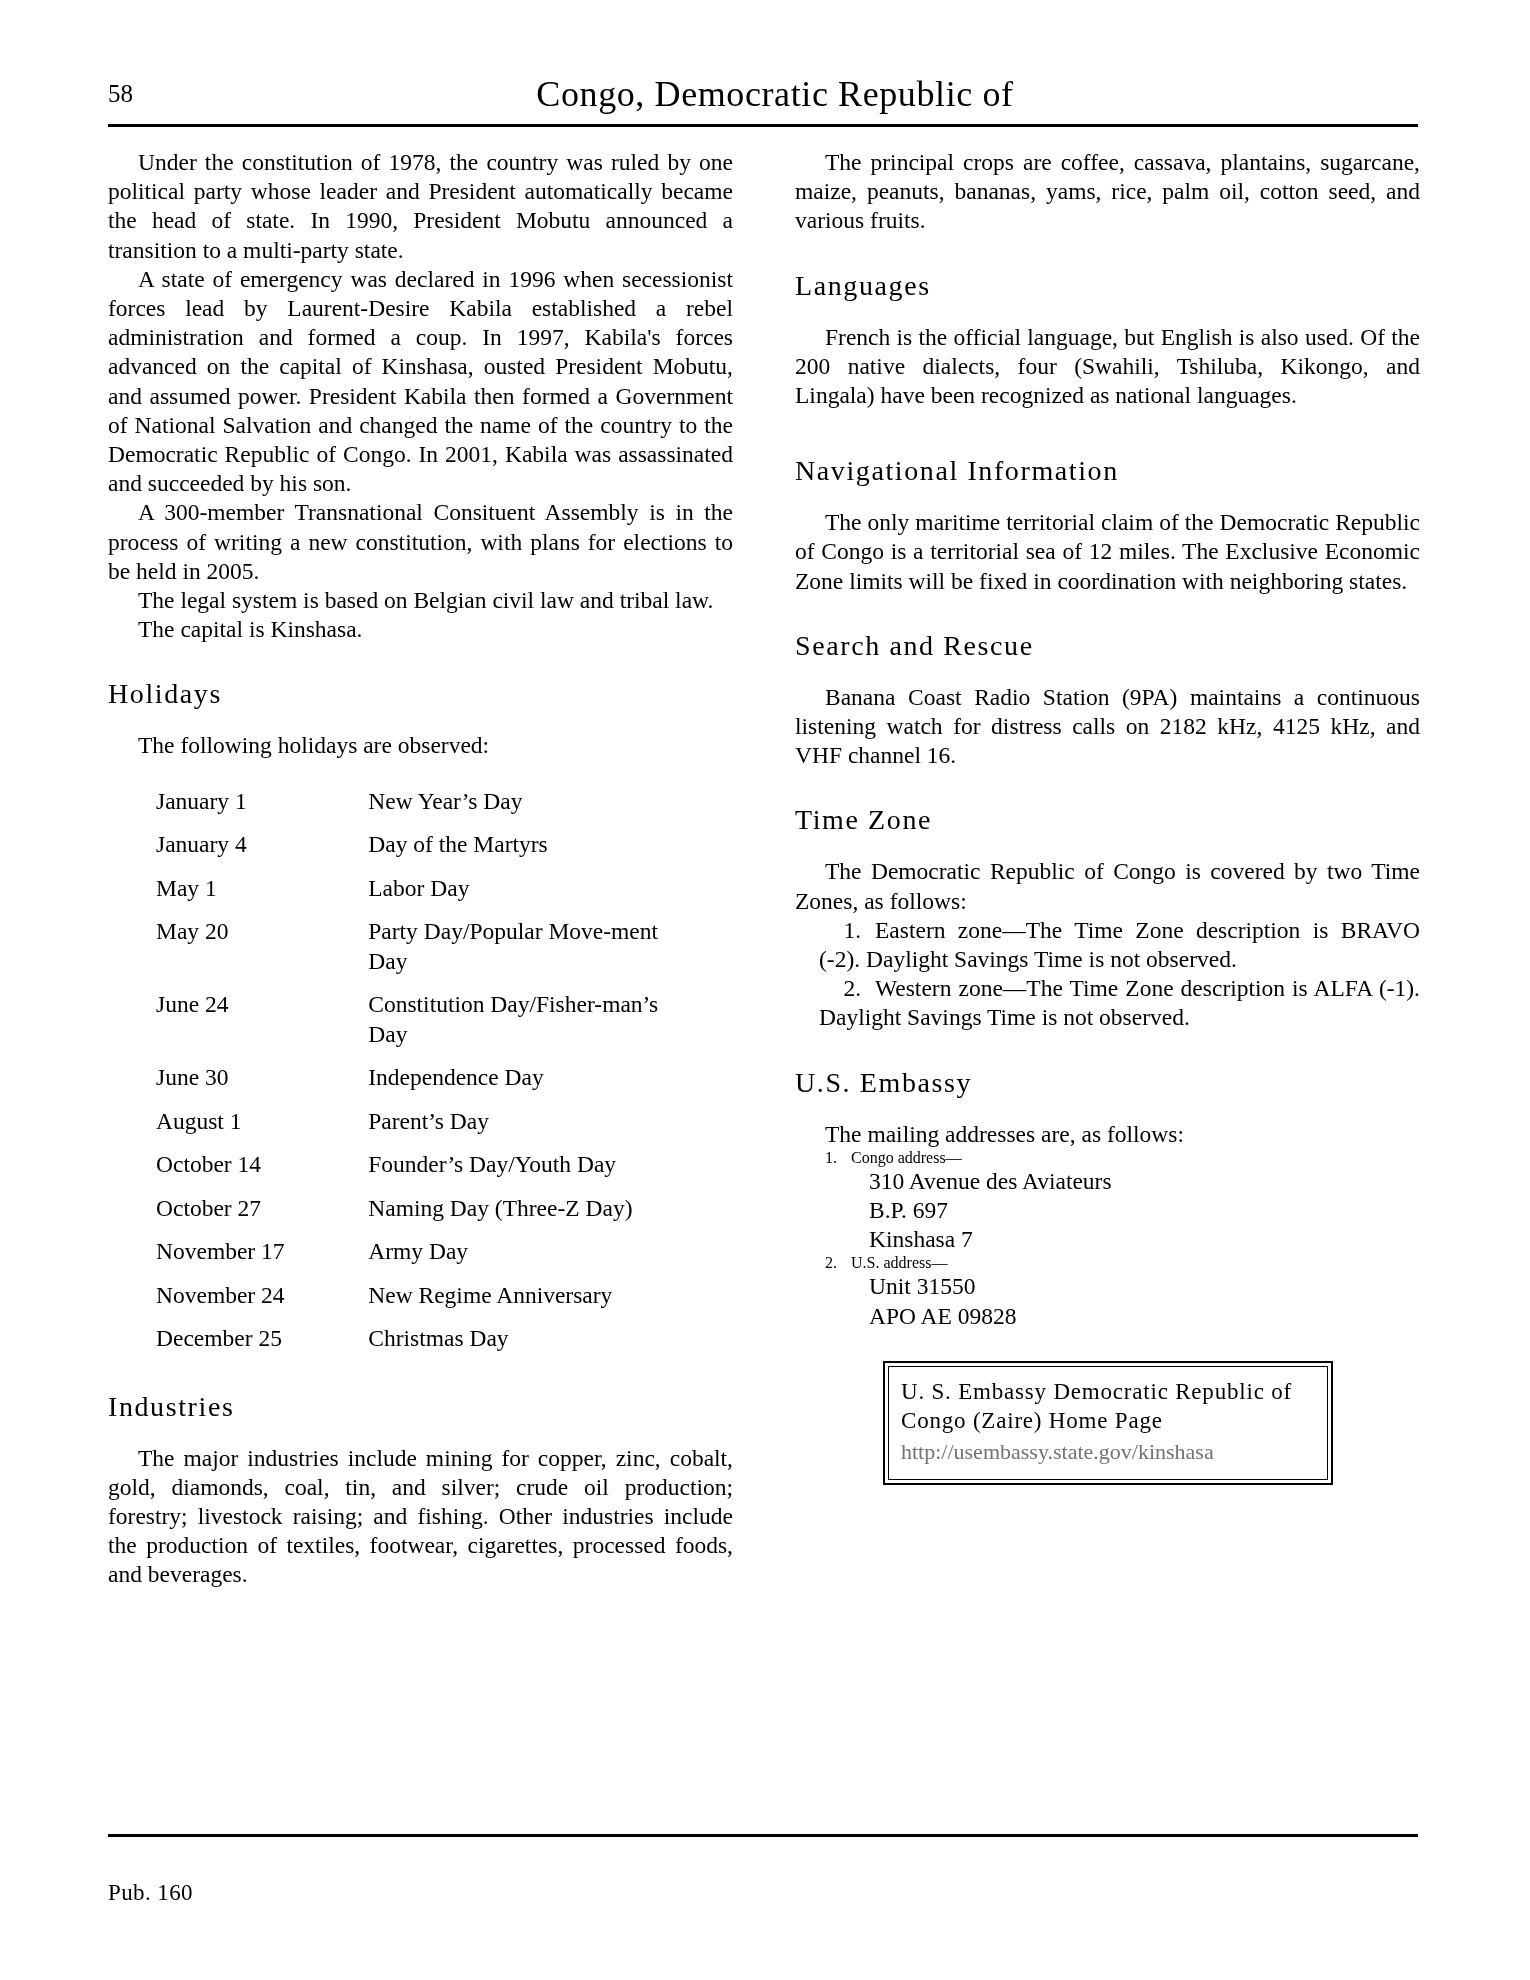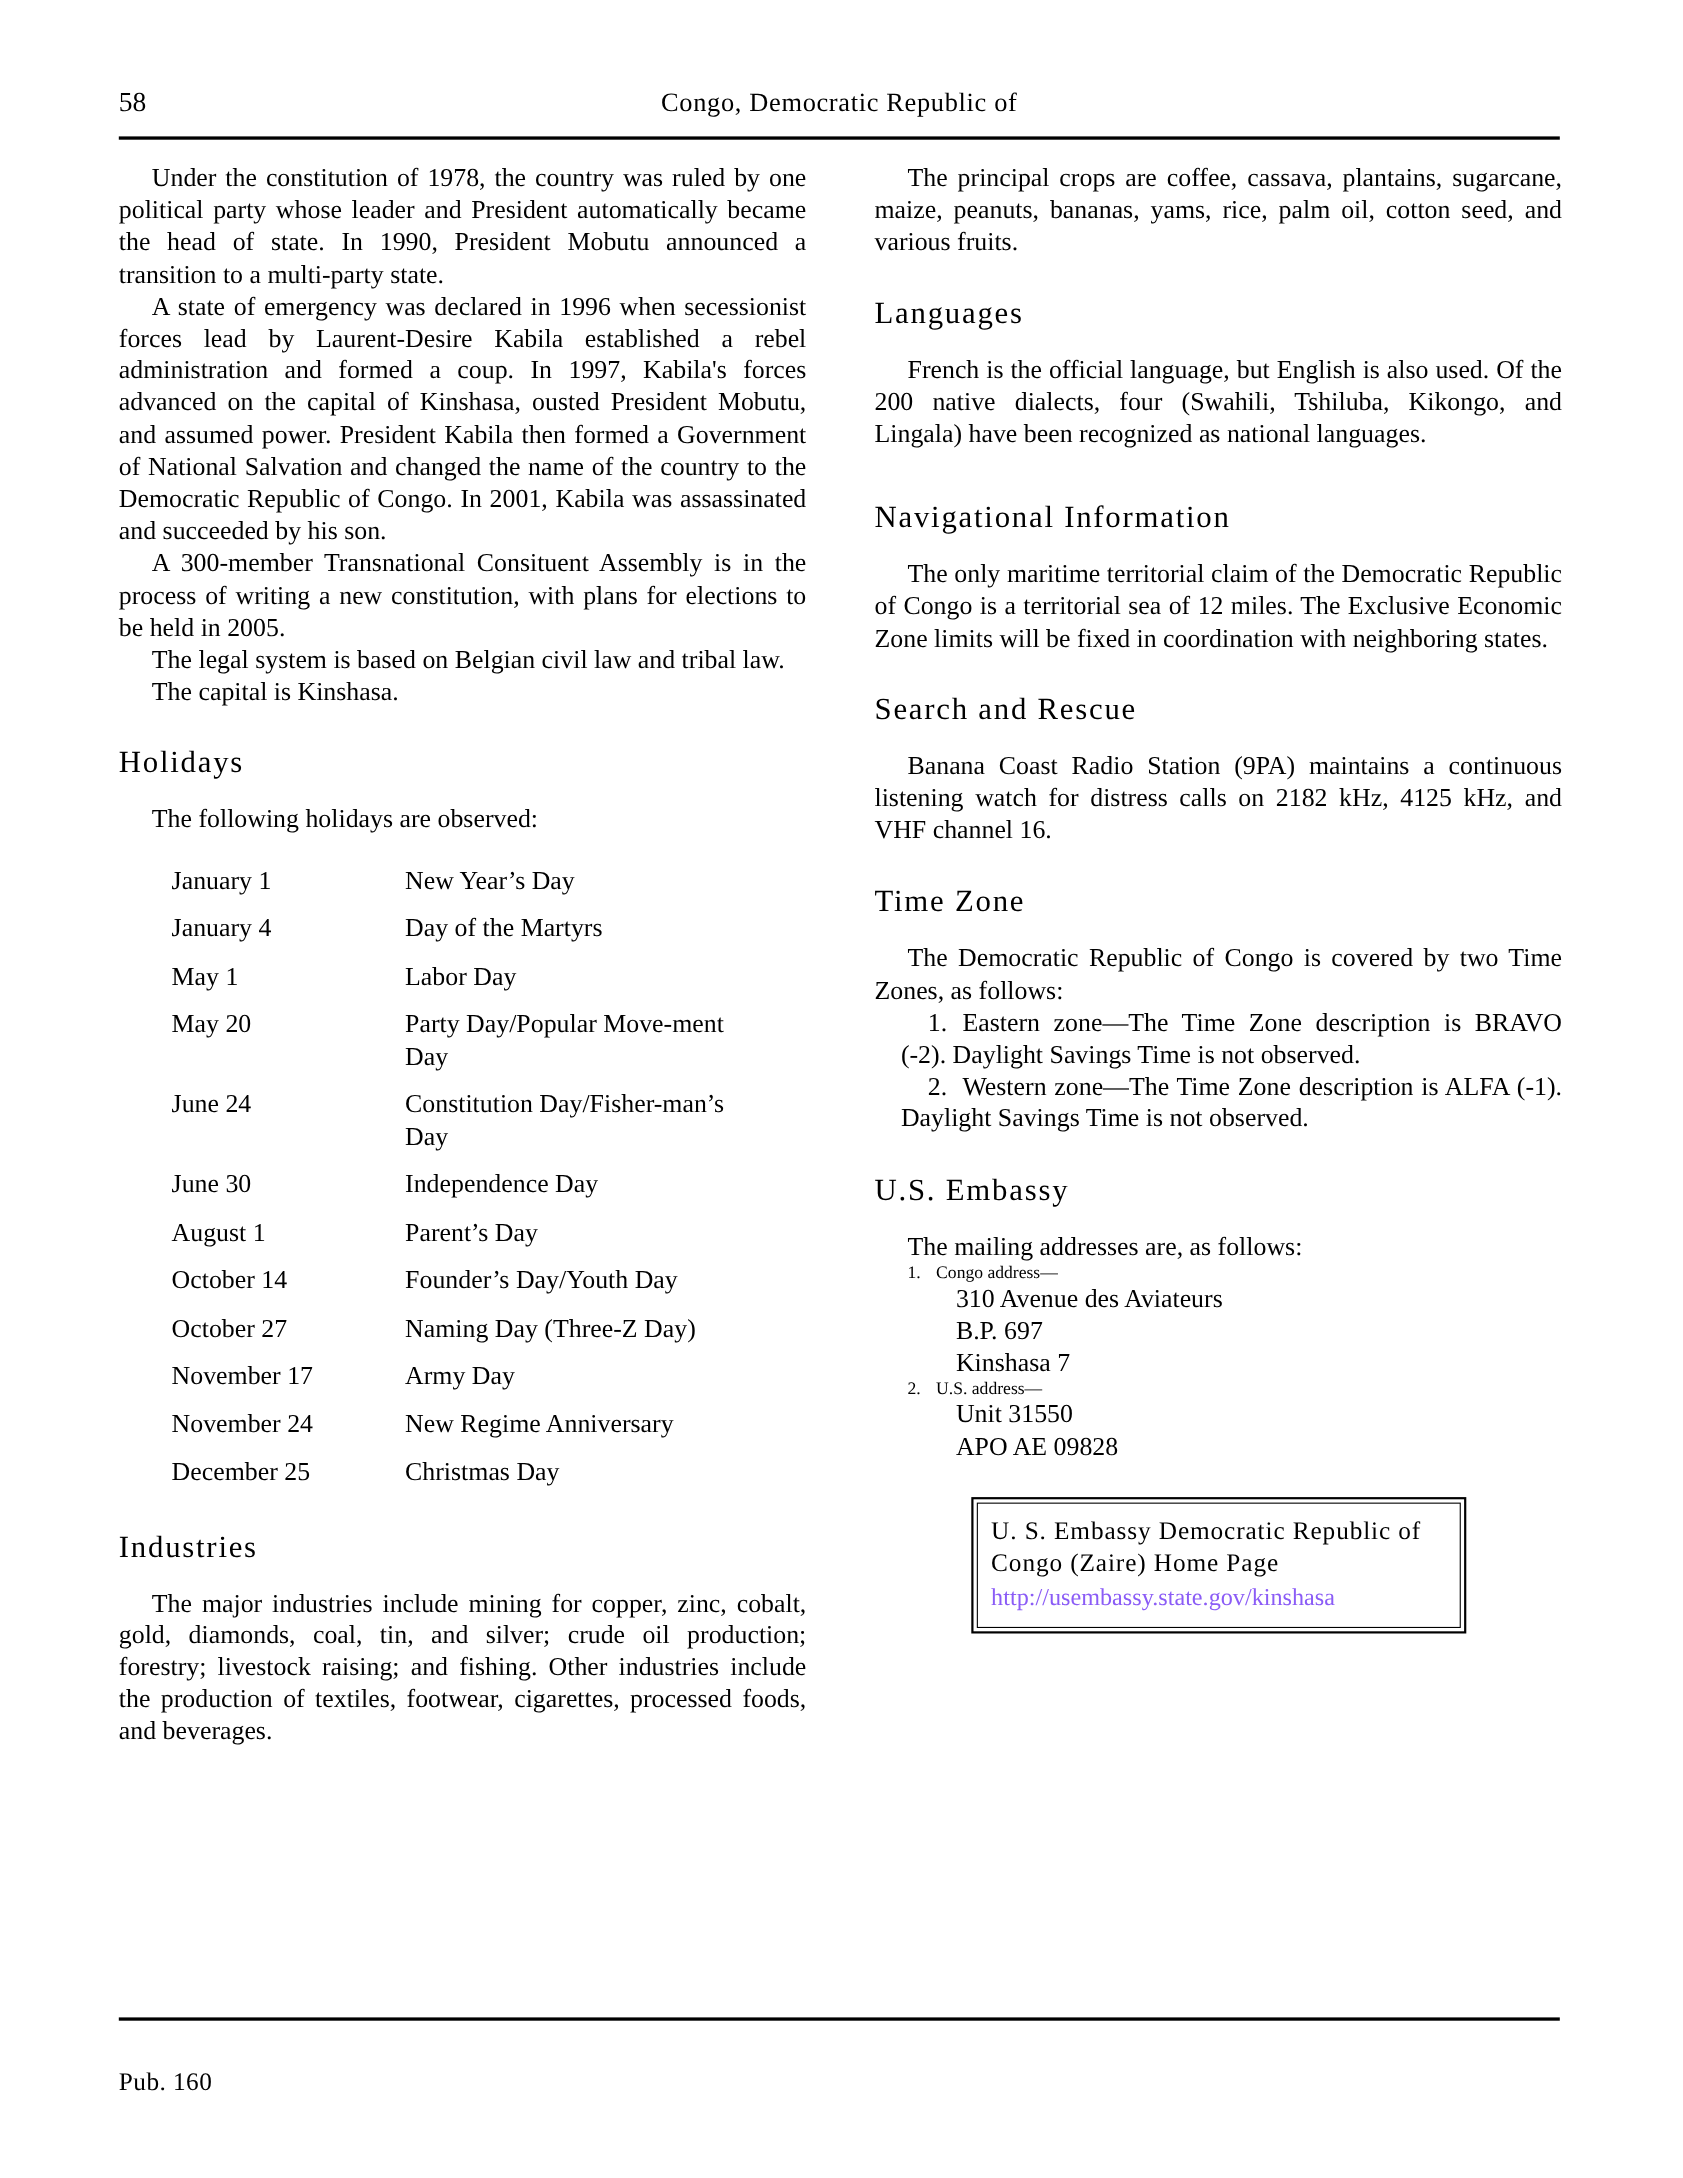--- a/index.html
+++ b/index.html
@@ -25,25 +25,25 @@
   }
   .header-page-num {
     position: absolute;
     left: 0;
     top: 0;
     font-size: 25px;
     line-height: 32px;
   }
   .header-title {
     position: absolute;
-    left: 0;
+    left: 12px;
     top: 0;
     width: 1310px;
     text-align: center;
-    font-size: 24px;
+    font-size: 36px;
     line-height: 32px;
     letter-spacing: 0.6px;
   }
   .header-rule {
     position: absolute;
     left: 108px;
     top: 124px;
     width: 1310px;
     height: 3px;
     background: #000000;
@@ -291,21 +291,21 @@
         <span class="num-indent">2.</span><span>U.S. address—</span>
       </div>
       <div class="addr-line">Unit 31550</div>
       <div class="addr-line">APO AE 09828</div>
     </div>
 
     <div class="link-box">
       <div class="link-box-inner">
         <div class="link-box-title">U. S. Embassy Democratic Republic of</div>
         <div class="link-box-title">Congo (Zaire) Home Page</div>
-        <a class="link-box-url" href="#" style="color: #8b5cf6;">http://usembassy.state.gov/kinshasa</a>
+        <a class="link-box-url" href="#" style="color: #737373;">http://usembassy.state.gov/kinshasa</a>
       </div>
     </div>
 
   </div>
 
   <div class="footer-rule"></div>
   <div class="footer-text">Pub. 160</div>
 
 </div>
 

